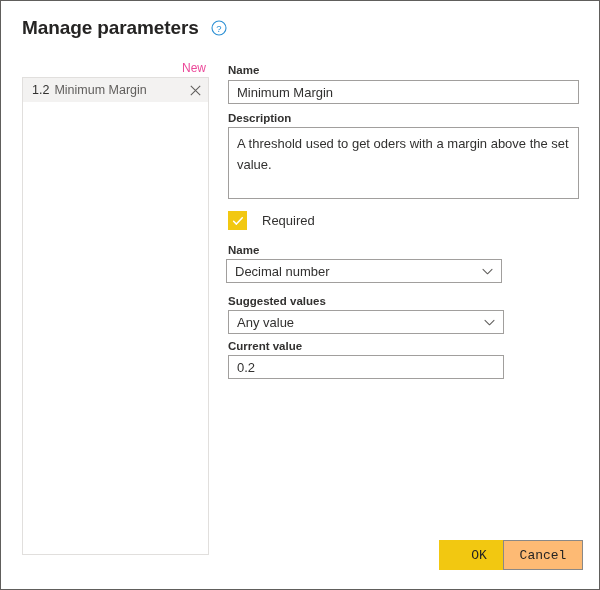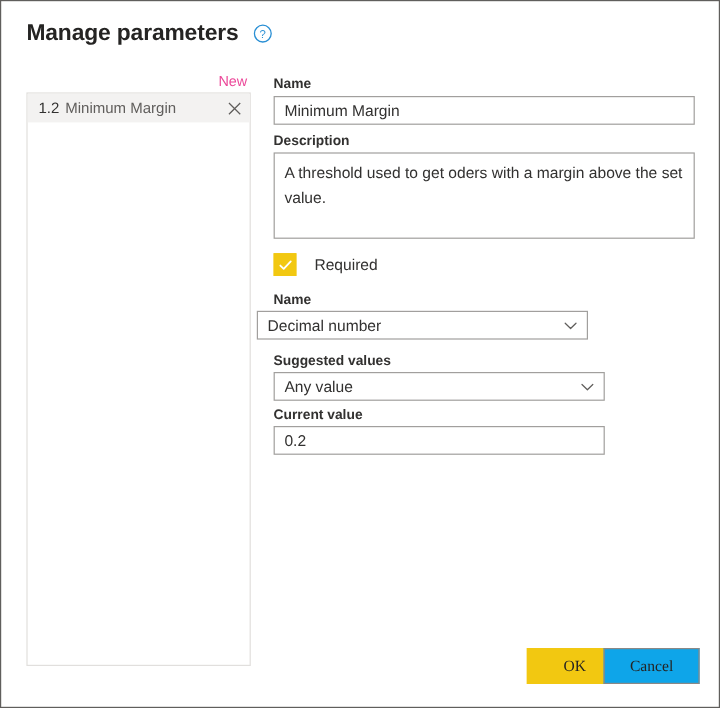--- a/index.html
+++ b/index.html
@@ -202,50 +202,50 @@
   }
   .dropdown .dd-chevron {
     flex: 0 0 auto;
     width: 12px;
     height: 12px;
     display: inline-flex;
     align-items: center;
     justify-content: center;
     color: #605e5c;
   }
-  #dd-type    { left: 213px; top: 258px; }
+  #dd-type    { left: 225px; top: 258px; }
   #dd-sugg    { left: 227px; top: 309px; gap: 12px; }
   #inp-curr   { left: 227px; top: 354px; width: 276px; height: 24px; }
 
   
   .btn {
     position: absolute;
     box-sizing: border-box;
     height: 30px;
     width: 80px;
-    font-family: Liberation Serif, serif;
+    font-family: Liberation Mono, monospace;
     font-size: 13px;
     display: inline-flex;
     align-items: center;
     justify-content: center;
     cursor: pointer;
     border: 1px solid transparent;
     padding: 0;
   }
   .btn-primary {
     left: 438px;
     top: 539px;
     background: #f2c811;
     border-color: #f2c811;
     color: #252423;
   }
   .btn-secondary {
     left: 502px;
     top: 539px;
-    background: #0ea5e9;
+    background: #fdba74;
     border-color: #8a8886;
     color: #252423;
   }
 </style>
 </head>
 <body>
 
 <div class="dialog">
 
   <div class="dialog-header">

